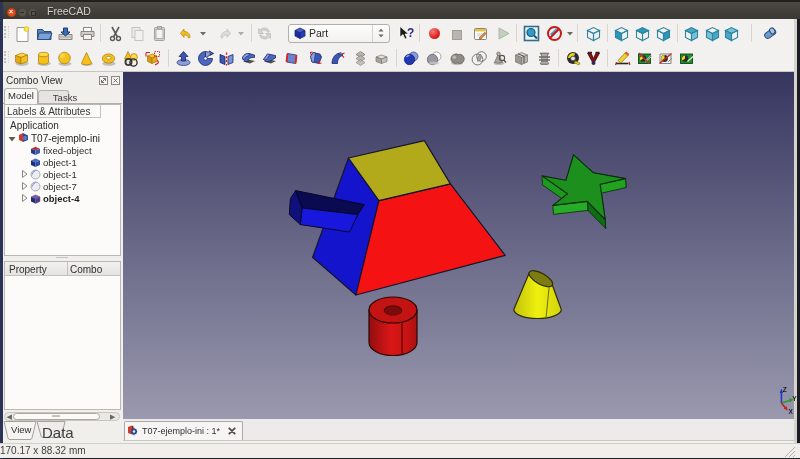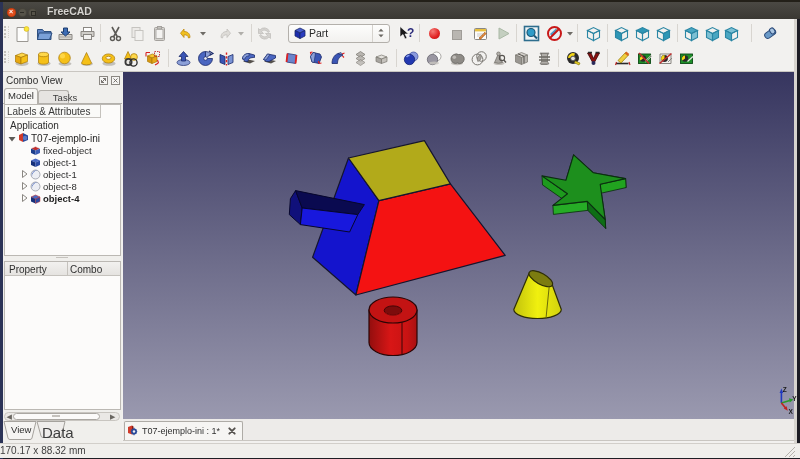--- a/index.html
+++ b/index.html
@@ -10,21 +10,21 @@
 .ic{position:absolute;width:17px;height:17px}
 </style></head><body>
 
 <div class="abs" style="left:0;top:0;width:800px;height:19px;background:linear-gradient(#4b4944,#3a3833);border-top:2px solid #232019;box-sizing:border-box"></div>
 <div class="abs" style="left:8.2px;top:9px;width:7px;height:7px;border-radius:50%;background:#e0501e;box-shadow:0 0 0 1px #c33c10"></div>
 <div class="abs" style="left:8.9px;top:8.2px;width:6px;height:7px;color:#fff;font-size:7px;font-weight:bold;line-height:7px">×</div>
 <div class="abs" style="left:18.7px;top:9px;width:7px;height:7px;border-radius:50%;background:#565349;box-shadow:0 0 0 1px #47443c"></div>
 <div class="abs" style="left:20.2px;top:11.7px;width:4px;height:1.4px;background:#2e2c26"></div>
 <div class="abs" style="left:29.2px;top:9px;width:7px;height:7px;border-radius:50%;background:#565349;box-shadow:0 0 0 1px #47443c"></div>
 <div class="abs" style="left:30.8px;top:10.6px;width:3px;height:3px;border:1px solid #2e2c26"></div>
-<div class="abs" style="left:47px;top:5px;font-size:10.5px;font-weight:bold;color:#d6d4d0;text-shadow:0 1px 0 #2a2824">FreeCAD</div>
+<div class="abs" style="left:47px;top:5px;font-size:10.5px;font-weight:normal;color:#d6d4d0;text-shadow:0 1px 0 #2a2824">FreeCAD</div>
 
 <div class="abs" style="left:0;top:19px;width:800px;height:26px;background:#f2f1ef"></div>
 <div class="abs" style="left:0;top:45px;width:800px;height:27px;background:#f2f1ef;border-bottom:1px solid #c9c6c1;box-sizing:border-box"></div>
 <div class="hdl" style="left:4px;top:26px"></div>
 <div class="hdl" style="left:4px;top:51px"></div>
 
 <div class="abs" style="left:0;top:2px;width:3px;height:457px;background:#2b3357"></div>
 <div class="abs" style="left:794px;top:19px;width:3px;height:440px;background:#d7d4cf"></div>
 <div class="abs" style="left:797px;top:19px;width:3px;height:440px;background:#1c1c24"></div>
 <div class="abs" style="left:3px;top:457.5px;width:794px;height:1.5px;background:#1e1e24"></div>
@@ -421,21 +421,21 @@
     <path d="M2,7.5 a4.5,4.5 0 0 1 6,-5.5 a5,5 0 0 0 -6,5.5z" fill="#3a5cb4"></path>
   </svg>
 <div class="abs" style="left:43px;top:169px;font-size:9.5px;color:#2d2d2d">object-1</div>
 <svg class="abs" style="left:21px;top:182px" width="7" height="8" viewBox="0 0 7 8">
     <path d="M1.5,0.5 L6,4 L1.5,7.5z" fill="none" stroke="#8a8782"></path>
   </svg>
 <svg class="abs" style="left:30px;top:181px" width="11" height="11" viewBox="0 0 11 11">
     <circle cx="5.5" cy="5.5" r="4.5" fill="#eceef4" stroke="#8a8e9a" stroke-width=".7"></circle>
     <path d="M2,7.5 a4.5,4.5 0 0 1 6,-5.5 a5,5 0 0 0 -6,5.5z" fill="#3a5cb4"></path>
   </svg>
-<div class="abs" style="left:43px;top:181px;font-size:9.5px;color:#2d2d2d">object-8</div>
+<div class="abs" style="left:43px;top:181px;font-size:9.5px;color:#2d2d2d">object-7</div>
 <svg class="abs" style="left:21px;top:194px" width="7" height="8" viewBox="0 0 7 8">
     <path d="M1.5,0.5 L6,4 L1.5,7.5z" fill="none" stroke="#8a8782"></path>
   </svg>
 <svg class="abs" style="left:30px;top:193px" width="11" height="11" viewBox="0 0 11 11">
     <path d="M1,4 L5.5,2 L10,4 L5.5,6z" fill="#4a6ac4" stroke="#c03030" stroke-width=".6"></path>
     <path d="M1,4 L5.5,6 L5.5,10.5 L1,8.5z" fill="#16307a"></path>
     <path d="M10,4 L5.5,6 L5.5,10.5 L10,8.5z" fill="#2a4aa4" stroke="#c03030" stroke-width=".5"></path>
   </svg>
 <div class="abs" style="left:43px;top:193px;font-size:9.5px;font-weight:bold;color:#1e1e1e">object-4</div>
 

